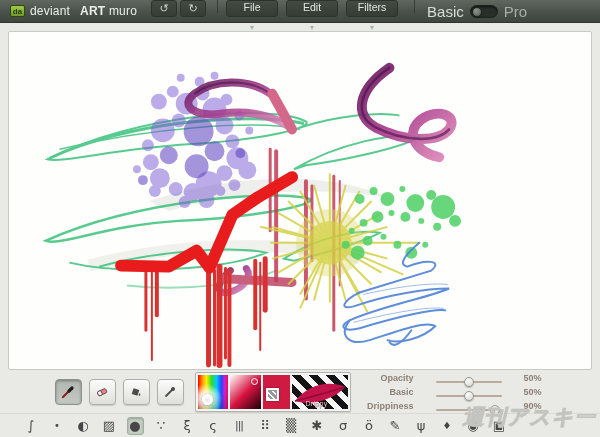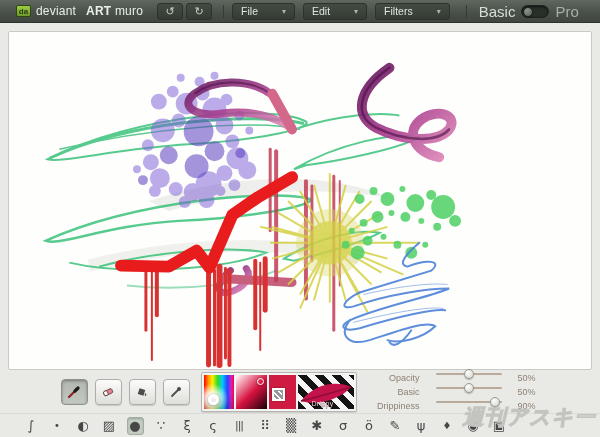--- a/index.html
+++ b/index.html
@@ -1,40 +1,40 @@
 <!DOCTYPE html>
 <html><head>
 <meta charset="utf-8">
 <style>
   * { margin:0; padding:0; box-sizing:border-box; }
   html,body { width:600px; height:437px; }
   body { font-family:"Liberation Sans","DejaVu Sans",sans-serif; background:#e9e9e6; overflow:hidden; position:relative; }
 
   
   .topbar{
-    height:23px; display:flex; align-items:center; padding:0 16px;
+    height:23px; display:flex; padding:0 10px;
     background:linear-gradient(#5f675f,#49514a 55%,#3e463f);
     border-bottom:1px solid #2d342d; position:relative; z-index:5;
   }
   .logo{ display:flex; align-items:center; gap:5px; margin-right:14px; cursor:pointer;}
   .logo-badge{
     width:15px; height:12px; background:linear-gradient(#9ccb45,#6f9c2b);
     border-radius:2px; color:#2c3a10; font-size:8px; font-weight:bold;
     display:flex; align-items:center; justify-content:center; border:1px solid #324411;
   }
   .logo-text{ color:#e9eee9; font-size:12px; letter-spacing:.2px; white-space:nowrap;}
   .logo-text b{ font-weight:bold;margin-left:10px; }
   .tb-btn{
     background:linear-gradient(#434b43,#343c34); border:1px solid #2b332b;
     border-radius:3px; color:#dfe5df; font-size:10.5px; height:17px;
     display:inline-flex; align-items:center; justify-content:center; cursor:pointer;
   }
   .hist{ width:26px; margin-right:3px; font-size:11px; color:#cdd4cd;}
   .vsep{ width:1px; height:13px; background:#5e665e; border-left:1px solid #353d35; margin:0 8px;}
-  .menu-btn{ padding:0 8px; margin-right:8px; min-width:52px; justify-content:space-between; gap:24px;}
+  .menu-btn{ padding:0 8px; margin-right:8px; min-width:52px; justify-content:space-between; gap:10px;flex-direction:column;}
   .caret{ font-size:8px; color:#aab2aa; }
   .mode{ display:flex; align-items:center; gap:6px; margin-left:4px;}
   .mode-label{ font-size:15px; color:#d8ddd8; }
   .mode-label.dim{ color:#a7afa7; }
   .toggle{
     width:28px; height:13px; border-radius:7px; background:#272f28;
     border:1px solid #1d241d; position:relative; cursor:pointer;
     box-shadow:inset 0 1px 2px rgba(0,0,0,.6);
   }
   .toggle .knob{
@@ -103,21 +103,21 @@
   .brush-badge i{ display:block; width:8px; height:8px;
     background:repeating-linear-gradient(45deg,#fff 0 1.5px,transparent 1.5px 4px);}
   .preview-square{ width:56px;
     background:repeating-linear-gradient(45deg,#141414 0 6px,#f6f6f6 6px 12px); }
   .preview-square svg{ position:absolute; inset:0; }
   .preview-label{
     position:absolute; left:14px; bottom:2px; font-size:7px; color:#f2c9d2;
     text-shadow:0 1px 1px rgba(0,0,0,.8); letter-spacing:.3px;
   }
   .sliders{ display:flex; flex-direction:column; gap:4px; }
-  .slider-row{ display:flex; align-items:flex-start; gap:16px; height:10px;}
+  .slider-row{ display:flex; align-items:flex-end; gap:22px; height:10px;font-weight:bold;}
   .slbl{ width:52px; text-align:right; font-size:9px; color:#8e8174; }
   .track{ position:relative; width:66px; height:2px; background:#b9ab9b; border-radius:1px; cursor:pointer;}
   .knob{ position:absolute; top:-4px; width:10px; height:10px; border-radius:50%;
     background:radial-gradient(circle at 35% 30%,#fcfcfa,#d4d4d0); border:1px solid #98988f;
     box-shadow:0 1px 1px rgba(0,0,0,.25); cursor:grab;}
   .sval{ width:22px; font-size:9px; color:#8e8174; }
 
   
   .brush-row{
     position:absolute; left:0; top:413px; width:600px; height:24px;

